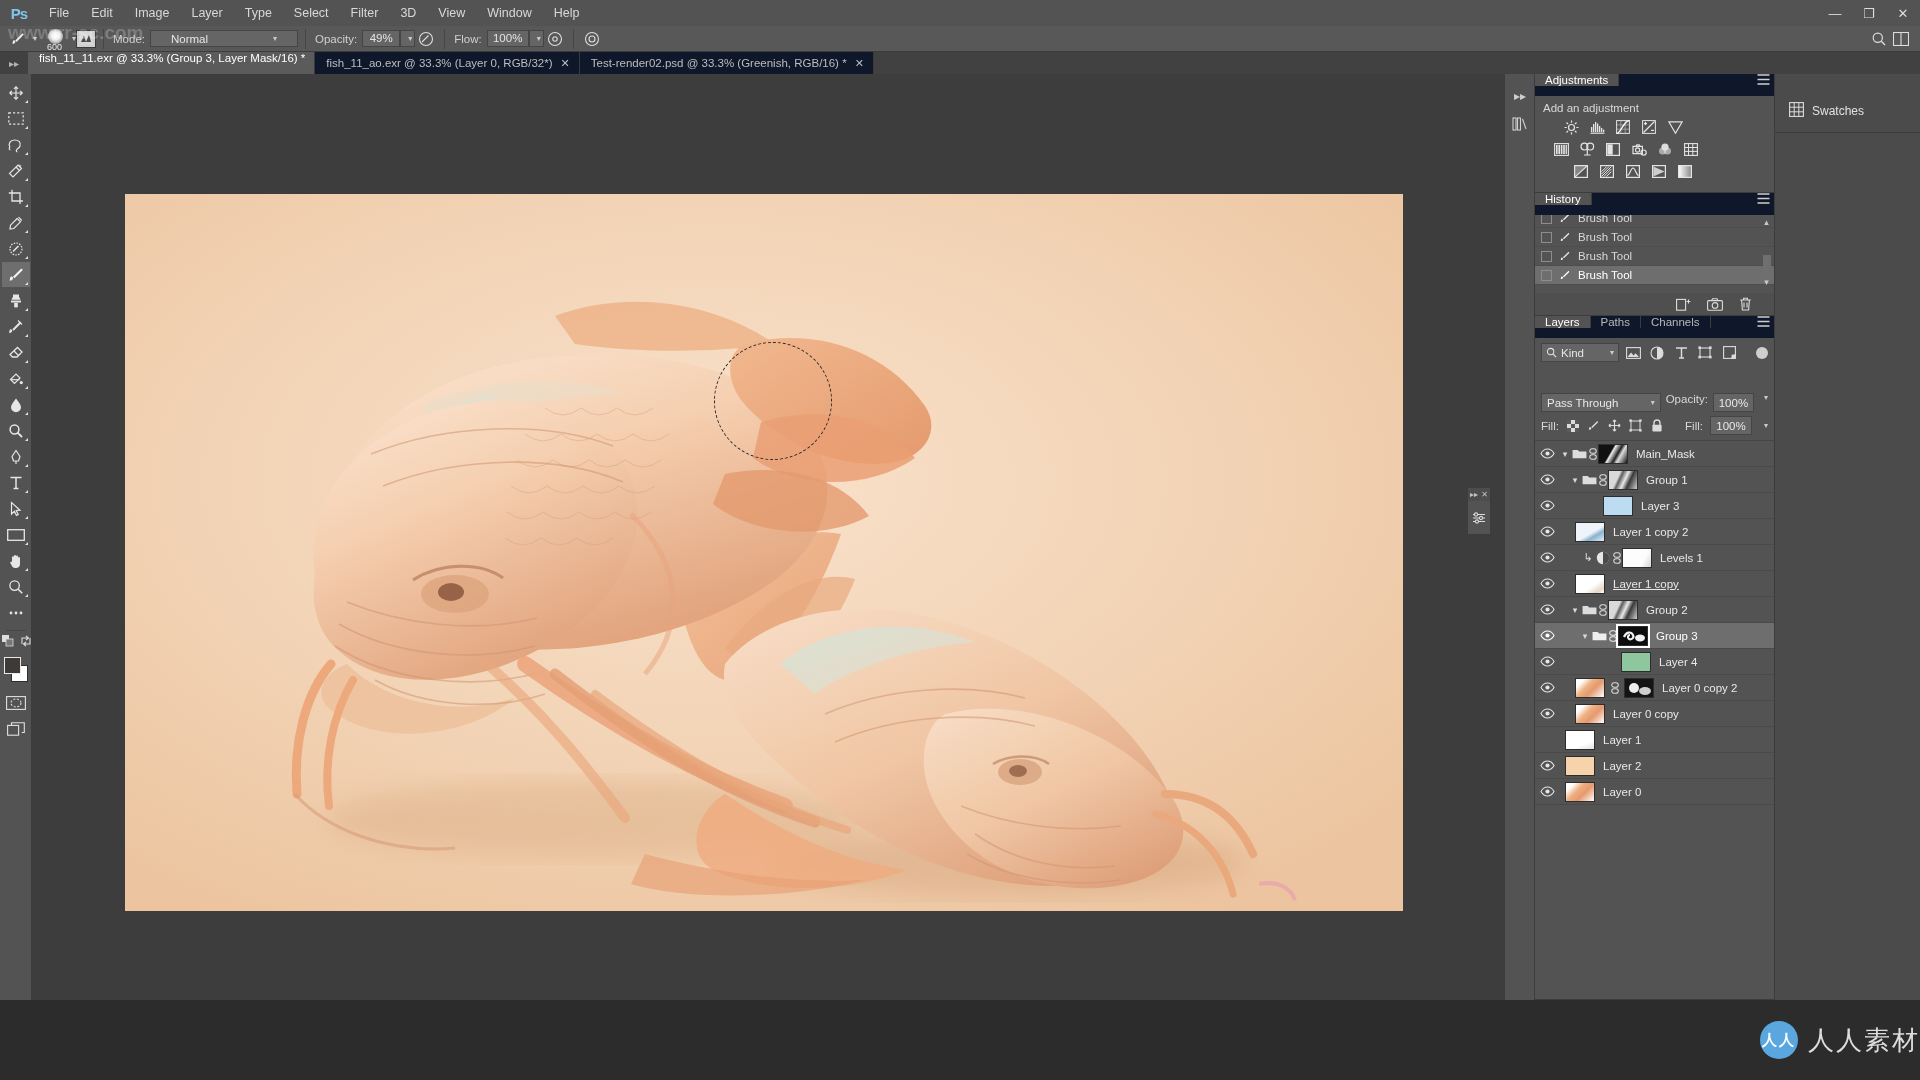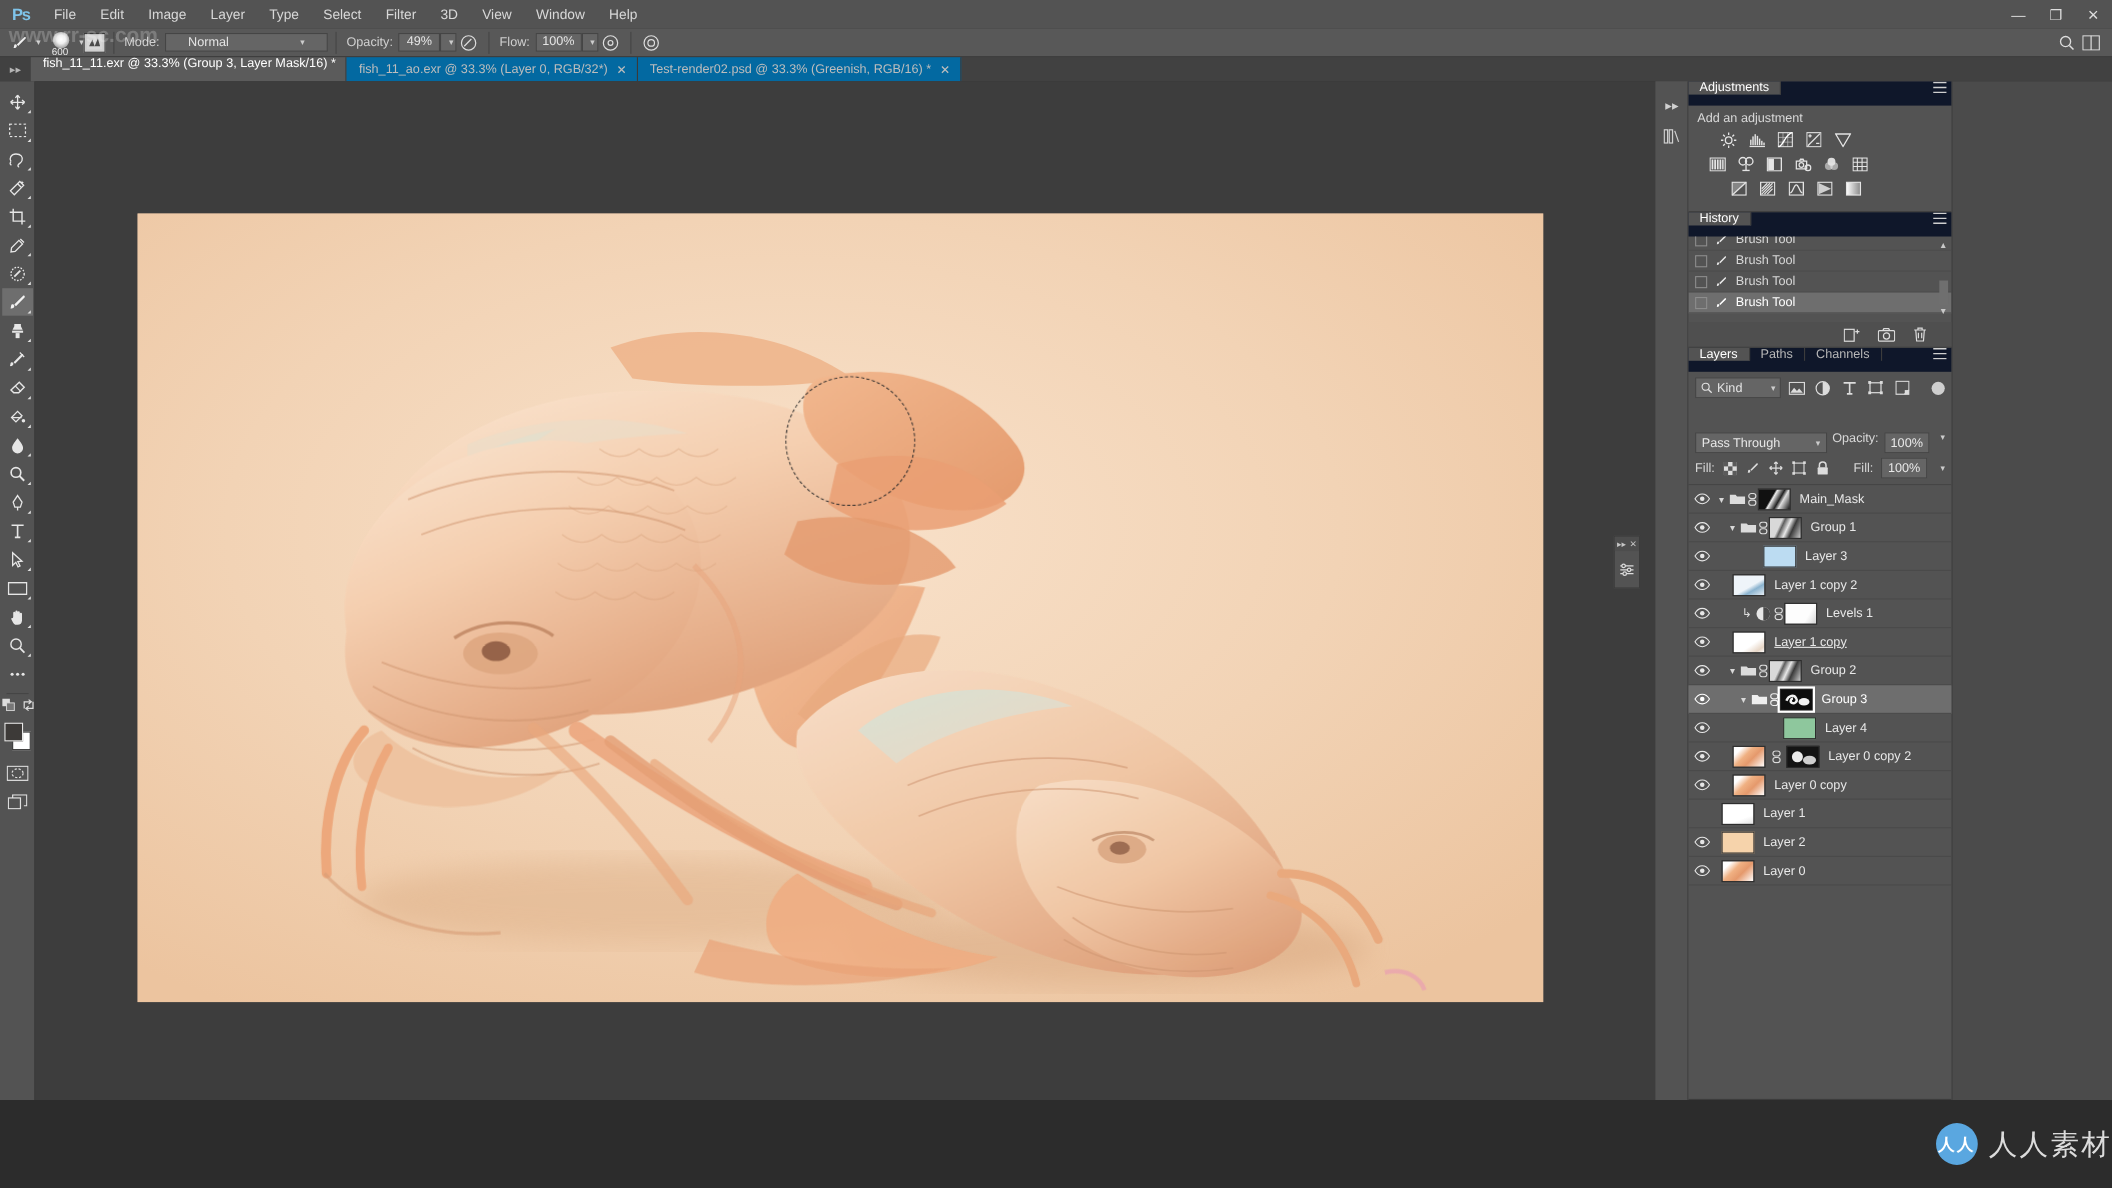--- a/index.html
+++ b/index.html
@@ -60,21 +60,21 @@
 
   
   .tabbar {
     position:absolute; left:0; top:52px; width:1920px; height:22px;
     background:#414141; display:flex; align-items:flex-end;
   }
   .tabbar-arrow { width:28px; height:22px; display:flex; align-items:center; justify-content:center; color:#b5b5b5; font-size:10px; }
   .tab {
     height:22px; display:flex; align-items:center; gap:8px;
     padding:0 9px 0 11px; font-size:11.5px; color:#bdbdbd;
-    background:#0369a1; border-right:1px solid #3a3a3a; white-space:nowrap;
+    background:#0f172a; border-right:1px solid #3a3a3a; white-space:nowrap;
   }
   .tab.active { background:#5b5b5b; color:#ffffff;flex-direction:column; }
   .tab .x { font-size:11px; color:#bdbdbd; }
 
   
   .toolbar {
     position:absolute; left:0; top:74px; width:32px; height:926px;
     background:#535353; border-right:1px solid #3c3c3c;
     display:flex; flex-direction:column; align-items:center; padding-top:6px;
   }
@@ -1247,20 +1247,33 @@
               </span>
               <span style="width:6px"></span>
               <span class="thumb" style="background:linear-gradient(135deg,#ffffff 0 18%,#f0b183 40%,#e5996c 62%,#ffffff 100%)"></span>
               <span class="lname">Layer 0</span>
             </div>
 
           </div>
         </div>
       </div>
 
+      <div class="col-side">
+        <div style="height:22px;background:#4b4b4b"></div>
+        <div style="display:flex;align-items:center;gap:8px;padding:6px 0 0 14px">
+          <span>
+            <svg width="15" height="15" viewBox="0 0 15 15">
+                <rect x="0.6" y="0.6" width="13.8" height="13.8" fill="none" stroke="#dcdcdc" stroke-width="1.1"></rect>
+                <path d="M0.6 5.2h13.8M0.6 9.8h13.8M5.2 0.6v13.8M9.8 0.6v13.8" stroke="#dcdcdc" stroke-width="1"></path>
+              </svg>
+          </span>
+          <span style="font-size:12px;color:#e2e2e2">Swatches</span>
+        </div>
+        <div style="height:1px;background:#3c3c3c;margin-top:12px"></div>
+      </div>
     </div>
   </div>
 
   <div class="statusbar"></div>
   <div class="wm">
     <div class="wm-circle">人人</div>
     <div>人人素材</div>
   </div>
   <div class="url-wm">www.rr-sc.com</div>
 

